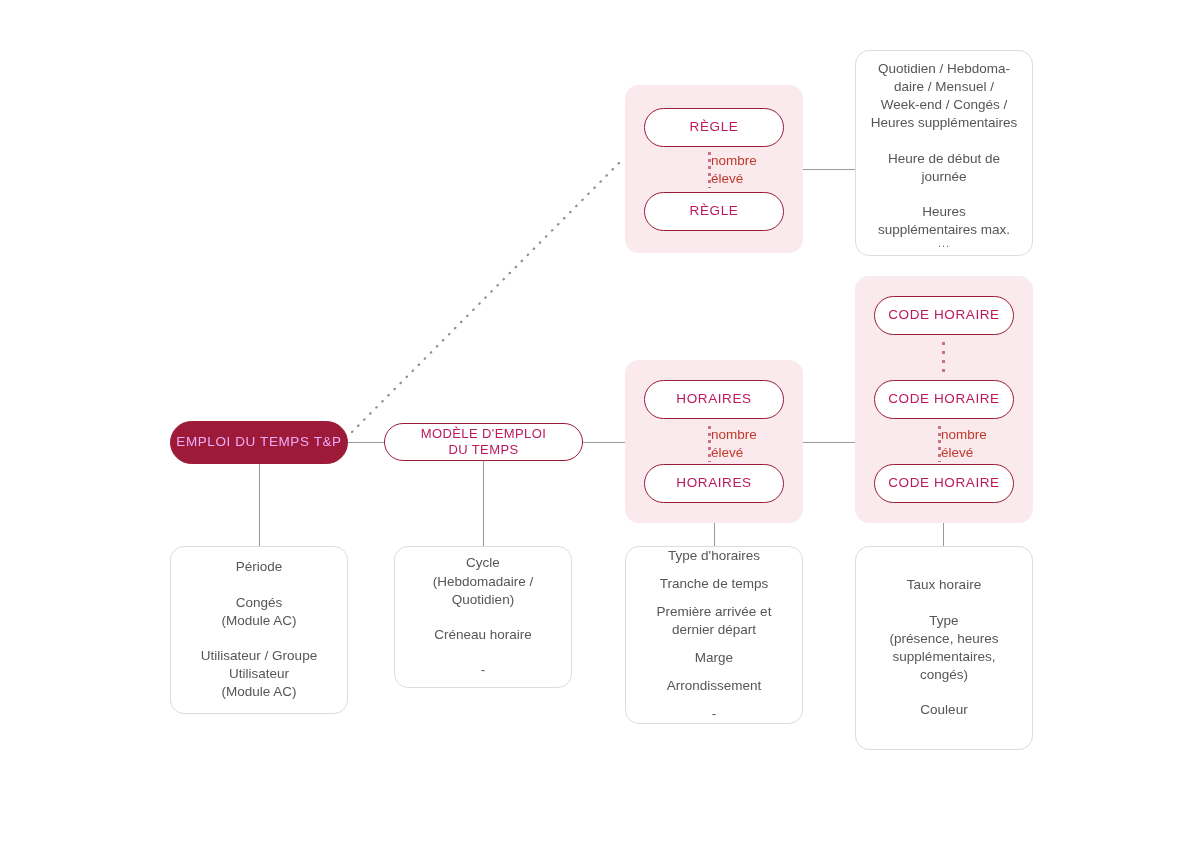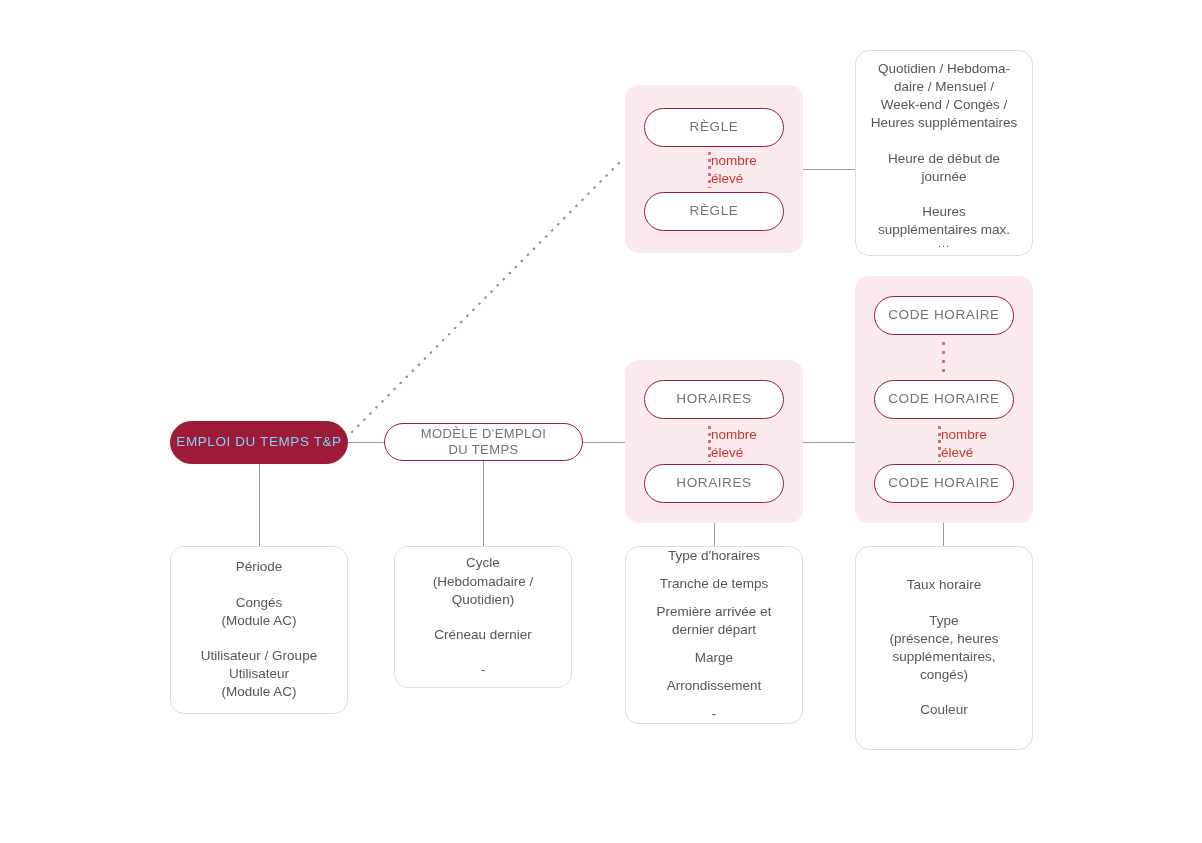--- a/index.html
+++ b/index.html
@@ -44,33 +44,33 @@
     border-radius: 14px;
   }
 
   
   .pill {
     position: absolute;
     box-sizing: border-box;
     border: 1.4px solid #9d1b38;
     border-radius: 999px;
     background: #ffffff;
-    color: #737373;
+    color: #be185d;
     display: flex;
     align-items: center;
     justify-content: center;
     text-align: center;
     letter-spacing: 0.6px;
     font-size: 13.5px;
     line-height: 1.25;
   }
   .pill.solid {
     background: #9d1b38;
     border-color: #9d1b38;
-    color: #7dd3fc;
+    color: #f0abfc;
   }
   .pill.two-line { font-size: 13px; letter-spacing: 0.4px; }
 
   
   .card {
     position: absolute;
     box-sizing: border-box;
     border: 1px solid #dcdcdc;
     border-radius: 14px;
     background: #ffffff;
@@ -239,18 +239,18 @@
   </div>
 
   <div class="pill two-line" style="left:384px; top:423px; width:199px; height:38px; white-space:pre-line;">MODÈLE D'EMPLOI
 DU TEMPS</div>
 
   <div class="card" style="left:394px; top:546px; width:178px; height:142px;">
     <div class="row">Cycle</div>
     <div class="row">(Hebdomadaire /</div>
     <div class="row">Quotidien)</div>
     <div class="gap"></div>
-    <div class="row">Créneau dernier</div>
+    <div class="row">Créneau horaire</div>
     <div class="gap"></div>
     <div class="row dash">-</div>
   </div>
 
 </div>
 
 </body></html>

